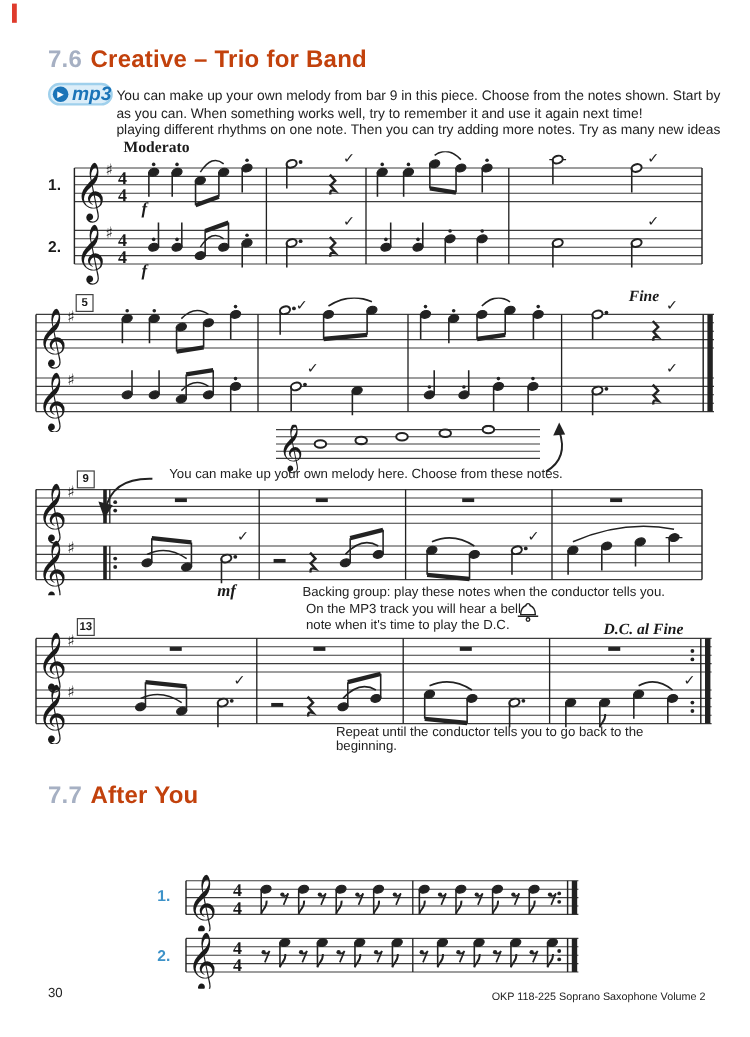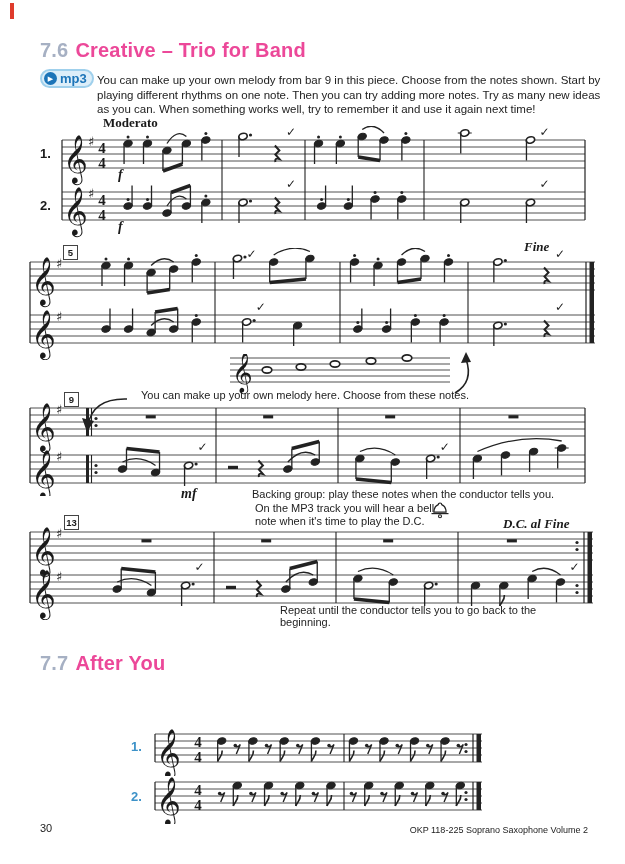--- a/index.html
+++ b/index.html
@@ -2,35 +2,35 @@
 <html><head>
 <meta charset="utf-8">
 <style>
   html,body{margin:0;padding:0;background:#fff;}
   #page{position:relative;width:625px;height:864px;background:#ffffff;overflow:hidden;
         font-family:"Liberation Sans",sans-serif;color:#1a1a1a;}
   .abs{position:absolute;z-index:2;}
   .redmark{background:#df3b2c;width:4px;height:16px;left:10px;top:3px;}
   .h1{font-size:20px;font-weight:bold;letter-spacing:.2px;}
   .hnum{color:#a6b0c3;margin-right:7px;}
-  .htitle{color:#ec4899;}
+  .htitle{color:#c2410c;}
   .intro{font-size:11.5px;line-height:14.5px;color:#222;}
   .tempo{font-family:"Liberation Serif",serif;font-weight:bold;font-size:13px;}
   .dyn{font-family:"Liberation Serif",serif;font-weight:bold;font-style:italic;font-size:14px;}
   .fine{font-family:"Liberation Serif",serif;font-weight:bold;font-style:italic;font-size:13px;}
   .barbox{width:13px;height:13px;border:1px solid #444;background:#fff;font-size:9.5px;
           display:flex;align-items:center;justify-content:center;font-weight:bold;}
   .slabel{font-weight:bold;font-size:13px;}
   .blabel{color:#3d92c8;}
   .note{font-size:11px;color:#222;}
   .mp3{left:40px;top:69px;width:54px;height:19px;border:2px solid #9fd0ec;background:#dceef9;
        border-radius:11px;display:flex;align-items:center;padding-left:2px;box-sizing:border-box;}
   .play{width:13px;height:13px;border-radius:50%;background:#1b74b8;color:#fff;font-size:7px;
         display:flex;align-items:center;justify-content:center;flex:0 0 auto;}
-  .mp3t{color:#1b74b8;font-weight:bold;font-size:13px;margin-left:3px;}
+  .mp3t{color:#1b74b8;font-style:italic;font-weight:bold;font-size:16px;margin-left:3px;}
   .footer{font-size:9px;color:#222;}
   .pageno{font-size:11px;color:#222;}
   .mus{font-family:"DejaVu Sans",sans-serif;}
   .tsig{font-family:"Liberation Serif",serif;font-weight:bold;}
   svg.msys{position:absolute;left:0;z-index:1;}
 </style>
 </head>
 <body>
 
 <div id="page">
@@ -41,22 +41,22 @@
     <span class="hnum">7.6</span><span class="htitle">Creative – Trio for Band</span>
   </div>
 
   <div class="abs mp3">
     <span class="play">▶</span>
     <span class="mp3t">mp3</span>
   </div>
 
   <div class="abs intro" style="left:97px;top:73px;width:505px;">
     <span style="display:block">You can make up your own melody from bar 9 in this piece. Choose from the notes shown. Start by</span>
+    <span style="display:block">as you can. When something works well, try to remember it and use it again next time!</span>
     <span style="display:block">playing different rhythms on one note. Then you can try adding more notes. Try as many new ideas</span>
-    <span style="display:block">as you can. When something works well, try to remember it and use it again next time!</span>
   </div>
 
   <div class="abs tempo" style="left:103px;top:115px;">Moderato</div>
 
   <div class="abs slabel" style="left:40px;top:146px;">1.</div>
   <div class="abs slabel" style="left:40px;top:198px;">2.</div>
   <div class="abs dyn" style="left:118px;top:167px;">f</div>
   <div class="abs dyn" style="left:118px;top:219px;">f</div>
 
   <div class="abs barbox" style="left:63px;top:245px;">5</div>

